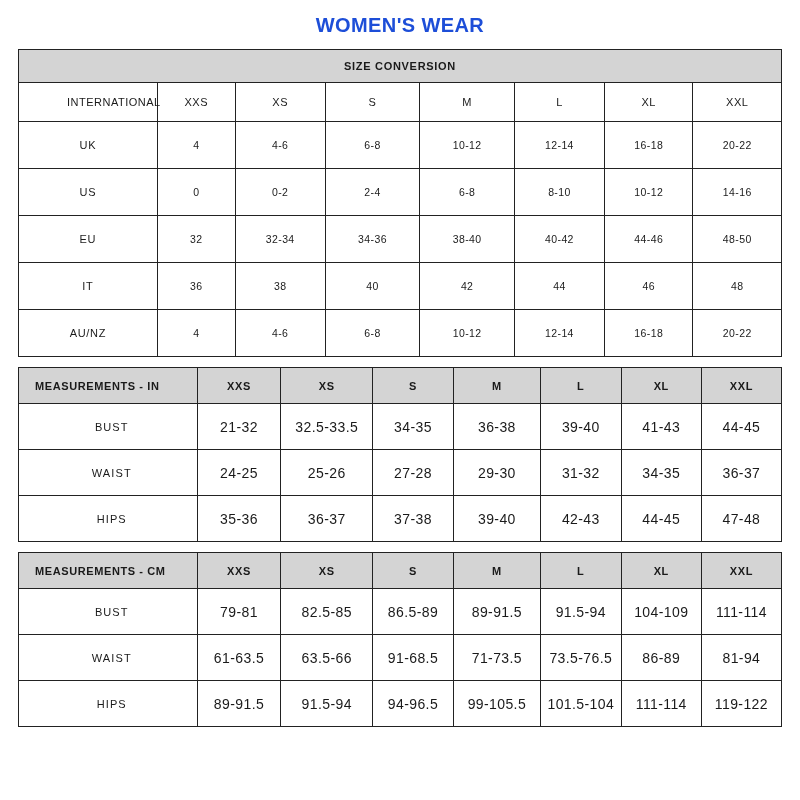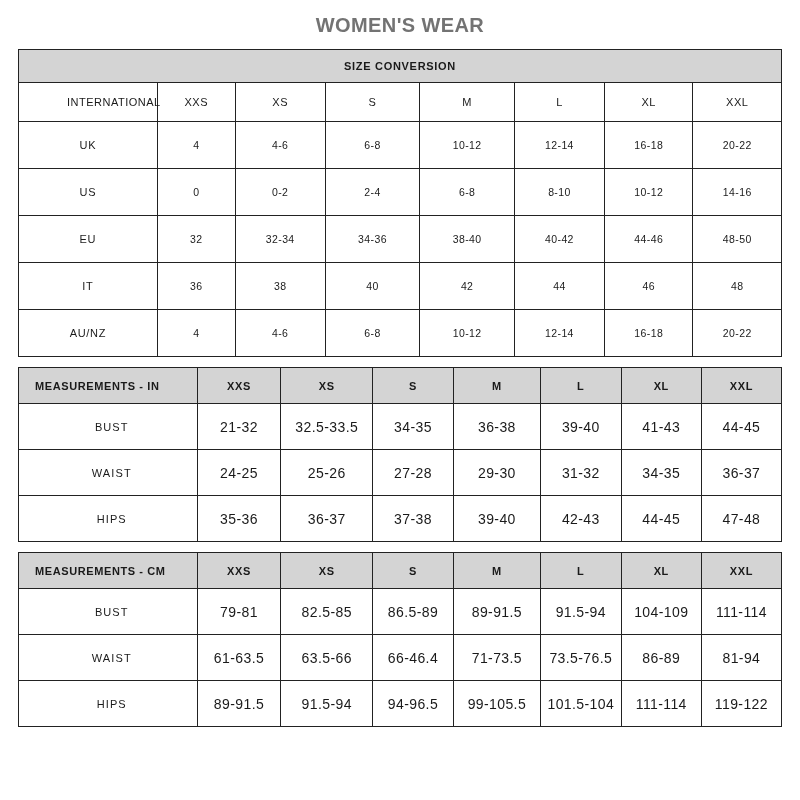--- a/index.html
+++ b/index.html
@@ -21,21 +21,21 @@
     padding: 8px 18px 10px 18px;
     display: flex;
     flex-direction: column;
   }
   .page-title {
     text-align: center;
     font-size: 20px;
     font-weight: bold;
     letter-spacing: 0.4px;
     margin: 6px 0 12px 0;
-    color: #737373;
+    color: #1d4ed8;
   }
   table {
     border-collapse: collapse;
     width: 100%;
     table-layout: fixed;
   }
   td, th {
     border: 1px solid #222;
     text-align: center;
     vertical-align: middle;
@@ -269,21 +269,21 @@
         <td>86.5-89</td>
         <td>89-91.5</td>
         <td>91.5-94</td>
         <td>104-109</td>
         <td>111-114</td>
       </tr>
       <tr class="mrow">
         <td class="mlabel">WAIST</td>
         <td>61-63.5</td>
         <td>63.5-66</td>
-        <td>66-46.4</td>
+        <td>91-68.5</td>
         <td>71-73.5</td>
         <td>73.5-76.5</td>
         <td>86-89</td>
         <td>81-94</td>
       </tr>
       <tr class="mrow">
         <td class="mlabel">HIPS</td>
         <td>89-91.5</td>
         <td>91.5-94</td>
         <td>94-96.5</td>

